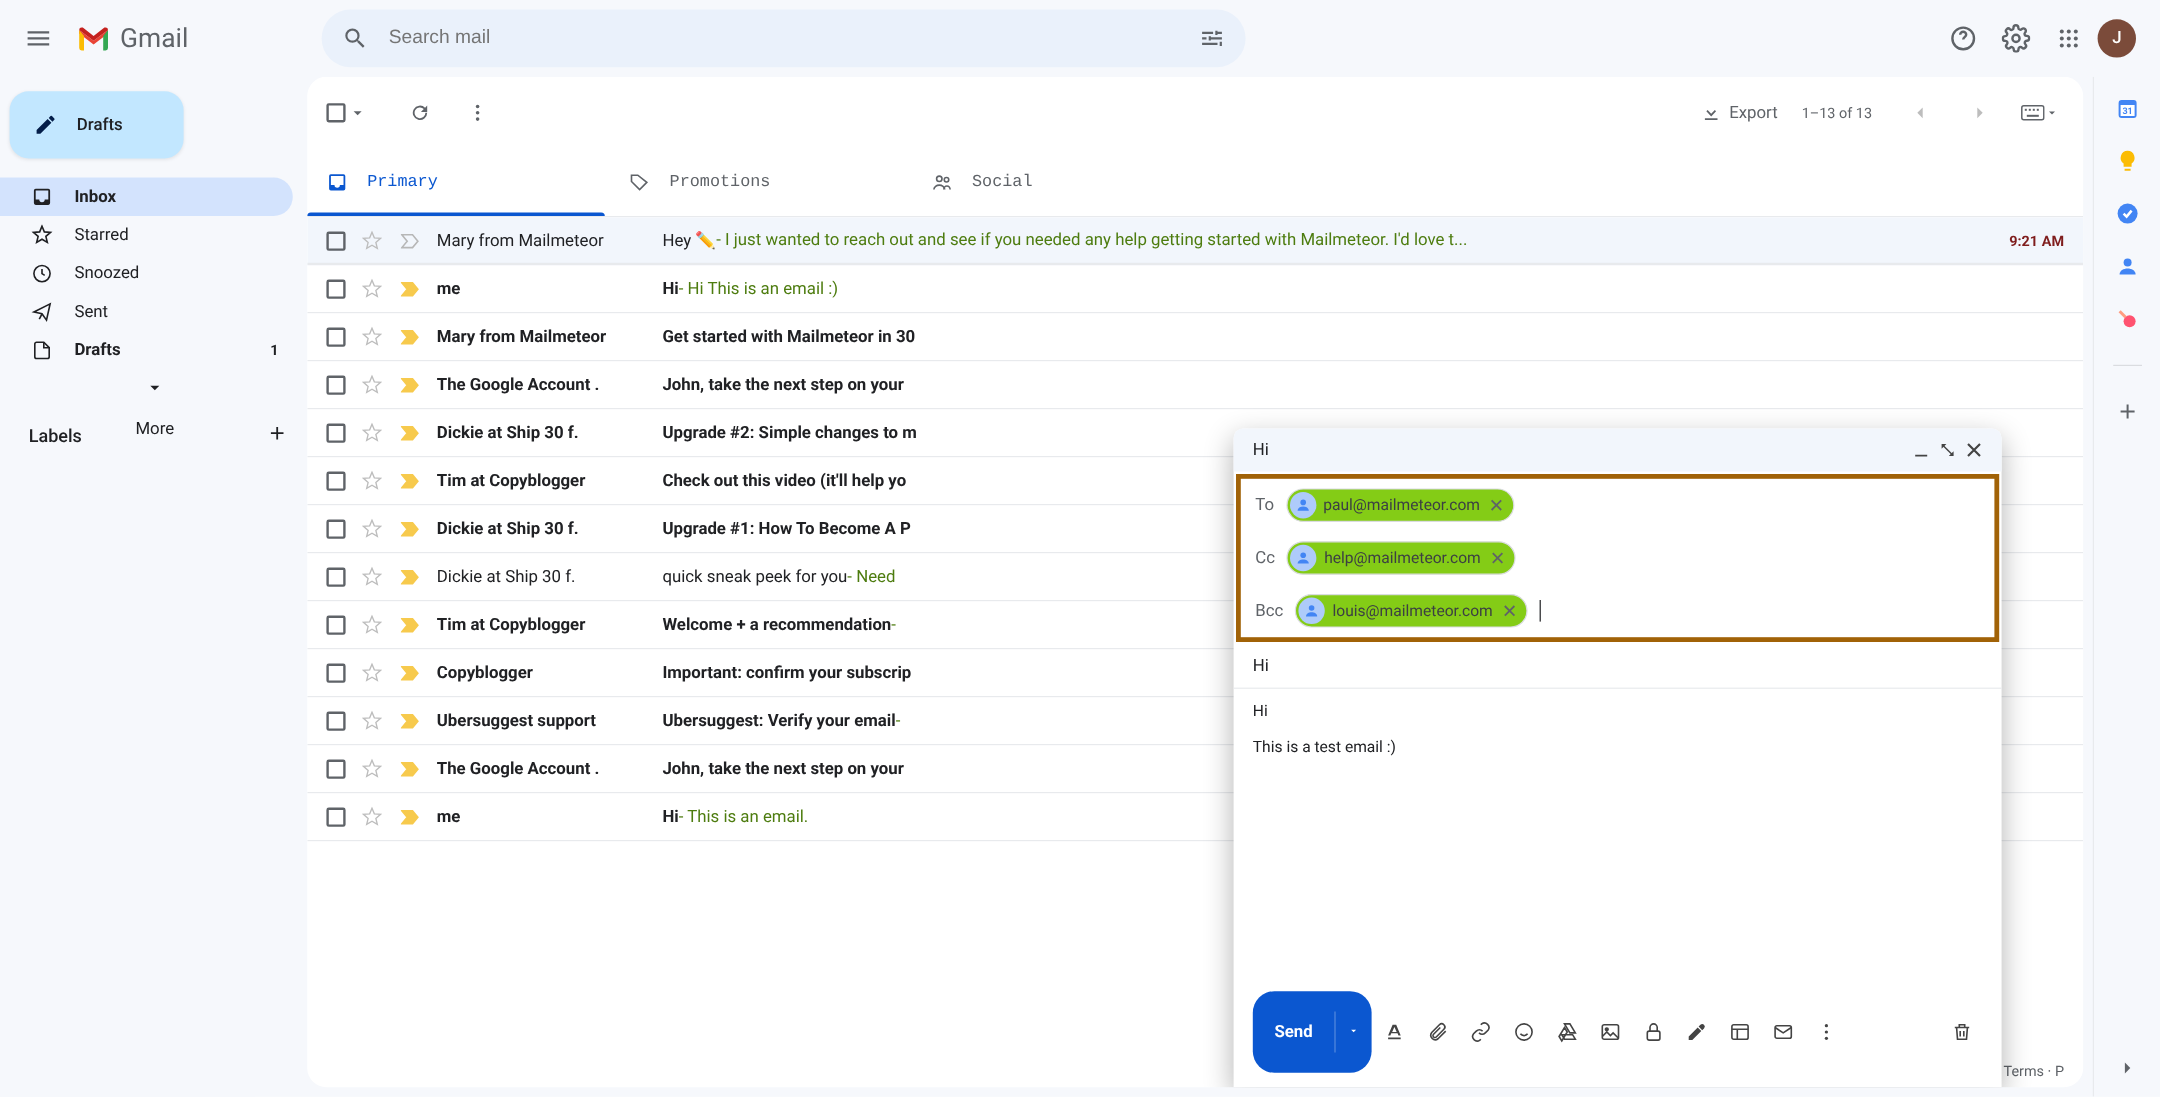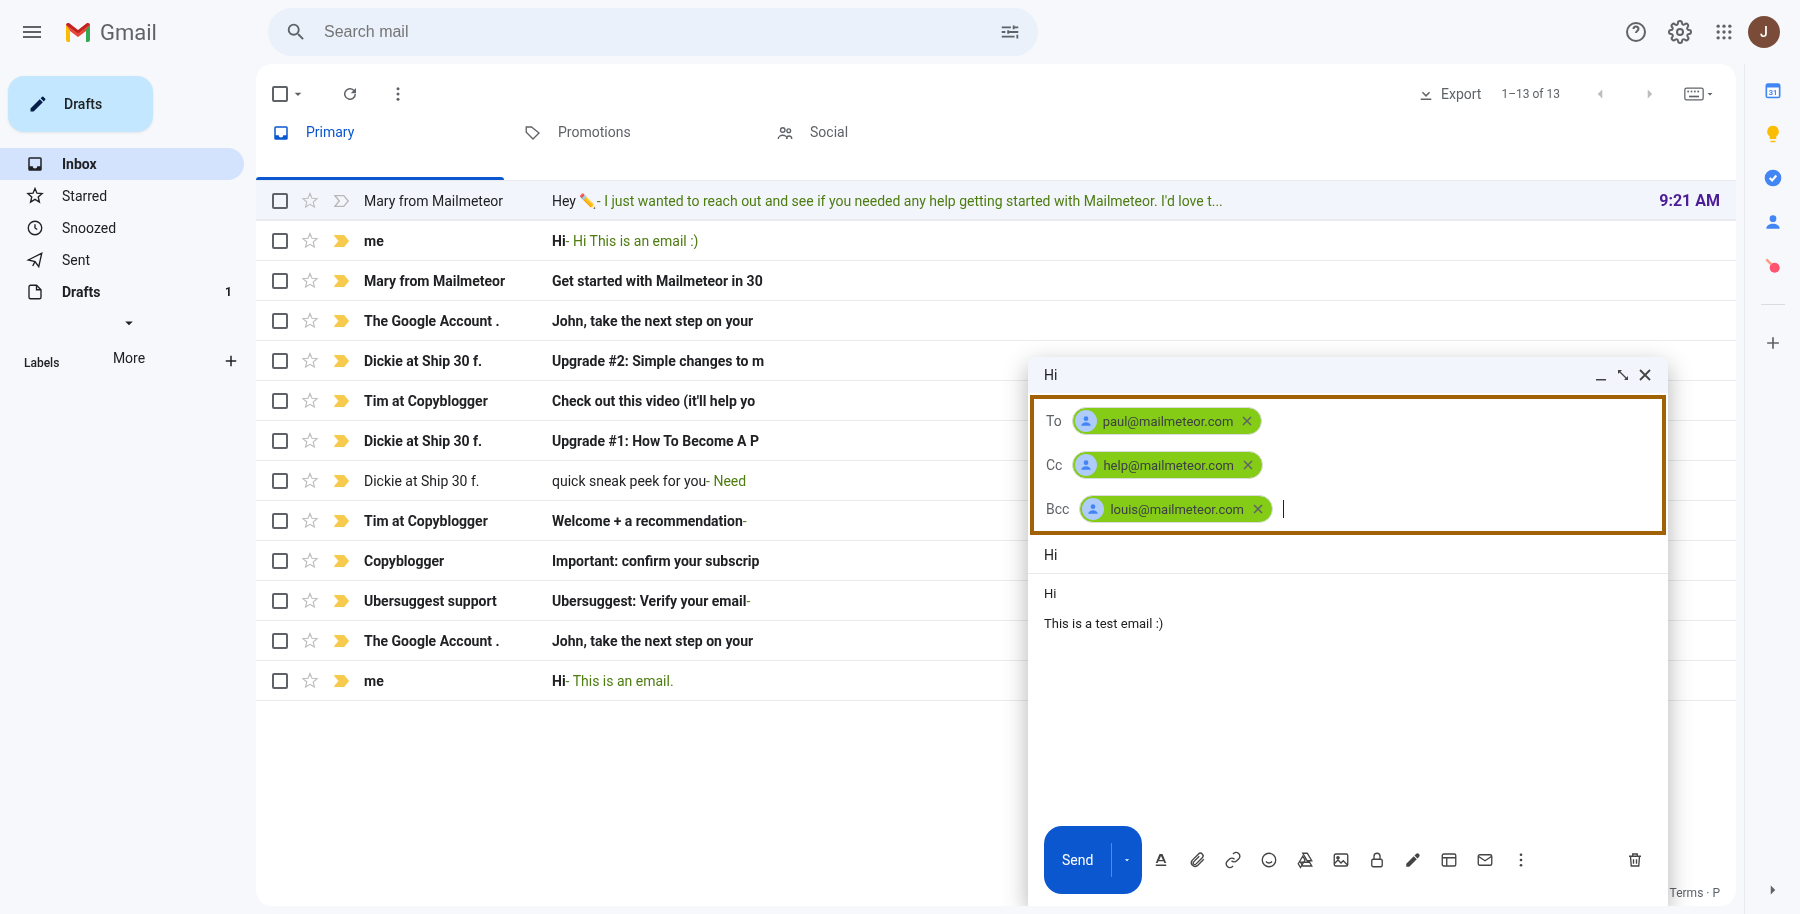--- a/index.html
+++ b/index.html
@@ -14,60 +14,60 @@
 .search-bar input { flex: 1; border: none; background: transparent; font-size: 16px; padding: 0 8px; outline: none; color: #5f6368; }
 .icon-btn { width: 40px; height: 40px; border-radius: 50%; display: flex; align-items: center; justify-content: center; cursor: pointer; color: #5f6368; }
 .header-right { display: flex; align-items: center; gap: 4px; margin-left: auto; padding-right: 12px; }
 .avatar { width: 32px; height: 32px; border-radius: 50%; background: #7b4b3a; color: #fff; display: flex; align-items: center; justify-content: center; font-weight: 500; }
 .body { display: flex; flex: 1; overflow: hidden; }
 .sidebar { width: 256px; padding: 8px 0; }
 .compose-btn { display: flex; align-items: center; gap: 16px; background: #c2e7ff; border-radius: 16px; padding: 18px 20px; margin: 4px 8px 16px 8px; cursor: pointer; font-size: 14px; font-weight: 500; width: 145px; box-shadow: 0 1px 3px rgba(0,0,0,0.08); }
 .nav-item { display: flex; align-items: center; gap: 18px; padding: 6px 12px 6px 26px; border-radius: 0 16px 16px 0; cursor: pointer; height: 32px; font-size: 14px; margin-right: 12px; position: relative; }
 .nav-item.active { background: #d3e3fd; font-weight: 700; }
 .nav-item .count { margin-left: auto; font-size: 12px; }
-.labels-head { display: flex; align-items: center; justify-content: space-between; padding: 12px 16px 4px 24px; font-size: 12px; font-weight: 500; }
+.labels-head { display: flex; align-items: center; justify-content: space-between; padding: 12px 16px 4px 24px; font-size: 15px; font-weight: 500; }
 .main { flex: 1; display: flex; background: #fff; border-radius: 16px; margin: 0 8px 8px 0; overflow: hidden; position: relative; }
 .mail-area { flex: 1; display: flex; flex-direction: column; overflow: hidden; }
 .toolbar { display: flex; align-items: center; padding: 10px 16px; gap: 8px; }
 .checkbox { width: 16px; height: 16px; border: 2px solid #5f6368; border-radius: 2px; cursor: pointer; }
 .toolbar-right { margin-left: auto; display: flex; align-items: center; gap: 10px; color: #5f6368; font-size: 12px; }
 .export-btn { display: flex; align-items: center; gap: 6px; font-size: 14px; cursor: pointer; }
 .tabs { display: flex; border-bottom: 1px solid #e8eaed; }
-.tab { display: flex; gap: 16px; padding: 0 16px; height: 56px; width: 252px; cursor: pointer; color: #5f6368; position: relative; }
+.tab { display: flex; align-items: center; gap: 16px; padding: 0 16px; height: 56px; width: 252px; cursor: pointer; color: #5f6368; position: relative; font-family: Liberation Mono, monospace; }
 .tab.active { color: #0b57d0; }
 .tab.active::after { content: ''; position: absolute; bottom: 0; left: 0; right: 4px; height: 3px; background: #0b57d0; border-radius: 3px 3px 0 0; }
 .mail-list { flex: 1; overflow-y: auto; }
 .mail-row { display: flex; align-items: center; padding: 0 16px; height: 40px; border-bottom: 1px solid #e8eaed; cursor: pointer; font-size: 14px; }
 .mail-row:first-child { background: #f2f6fc; box-shadow: inset 0 -1px 0 #e8eaed; }
 .mail-row .star, .mail-row .imp { width: 20px; height: 20px; margin-left: 12px; display: flex; align-items: center; justify-content: center; cursor: pointer; }
 .sender { width: 200px; padding-left: 12px; font-weight: 700; white-space: nowrap; overflow: hidden; }
 .mail-row.read .sender { font-weight: 400; }
 .subject-area { flex: 1; display: flex; white-space: nowrap; overflow: hidden; }
 .subject { font-weight: 700; }
 .mail-row.read .subject { font-weight: 400; }
 .snippet { color: #4d7c0f; }
-.time { font-size: 16px; font-weight: 700; margin-left: 12px; color: #4c1d95; text-align: center; }
+.time { font-size: 12px; font-weight: 700; margin-left: 12px; color: #7f1d1d; text-align: center; }
 .footer { padding: 6px 16px; font-size: 12px; color: #5f6368; text-align: right; }
 .right-panel { width: 56px; border-left: 1px solid #e8eaed; display: flex; flex-direction: column; align-items: center; padding-top: 16px; gap: 24px; background:#f6f8fc; }
 .right-panel .ricon { width: 20px; height: 20px; cursor: pointer; }
 .compose-window { position: absolute; right: 68px; bottom: 0; width: 640px; background: #fff; border-radius: 8px 8px 0 0; box-shadow: 0 8px 24px rgba(0,0,0,0.3); z-index: 100; display: flex; flex-direction: column; }
 .compose-head { background: #f2f6fc; padding: 10px 16px; display: flex; align-items: center; border-radius: 8px 8px 0 0; font-size: 14px; }
 .compose-head-icons { margin-left: auto; display: flex; gap: 8px; }
 .compose-head-icons .cicon { width: 14px; height: 14px; cursor: pointer; color: #444; display:flex; align-items:center; justify-content:center; }
 .highlight-box { border: 4px solid #a16207; margin: 2px; }
 .recipient-row { display: flex; align-items: center; padding: 8px 12px; gap: 10px; font-size: 14px; color: #5f6368; }
 .chip { display: flex; align-items: center; gap: 6px; background: #84cc16; border: 1px solid #dadce0; border-radius: 14px; padding: 2px 6px 2px 2px; font-size: 13px; color: #3c4043; }
 .chip-avatar { width: 22px; height: 22px; border-radius: 50%; background: #aecbfa; display: flex; align-items: center; justify-content: center; }
 .chip-close { width: 16px; height: 16px; cursor: pointer; color: #5f6368; display:flex; align-items:center; justify-content:center;}
 .cursor-line { width: 1px; height: 18px; background: #202124; }
 .subject-input { padding: 10px 16px; border-bottom: 1px solid #e8eaed; font-size: 14px; }
 .compose-body { padding: 12px 16px; font-size: 13px; flex: 1; min-height: 240px; }
 .compose-footer { display: flex; align-items: center; padding: 12px 16px; gap: 2px; }
 .send-btn { display: flex; align-items: center; background: #0b57d0; color: #fff; border-radius: 18px; overflow: hidden; cursor: pointer; }
-.send-main { padding: 26px 18px; font-weight: 400; }
+.send-main { padding: 26px 18px; font-weight: 700; }
 .send-drop { padding: 9px 10px; border-left: 1px solid rgba(255,255,255,0.3); }
 .compose-footer .ficon { width: 34px; height: 34px; display: flex; align-items: center; justify-content: center; cursor: pointer; color: #444; }
 .trash { margin-left: auto; }
 .imp-yellow svg { fill:#f7ca4d; stroke:#f7ca4d;}
 .imp-gray svg { fill:none; stroke:#b7b7b7;}
 .side-expand { position:absolute; bottom:12px; width:24px; height:24px; display:flex; align-items:center; justify-content:center; cursor:pointer;}
 </style>
 </head>
 <body>
 

